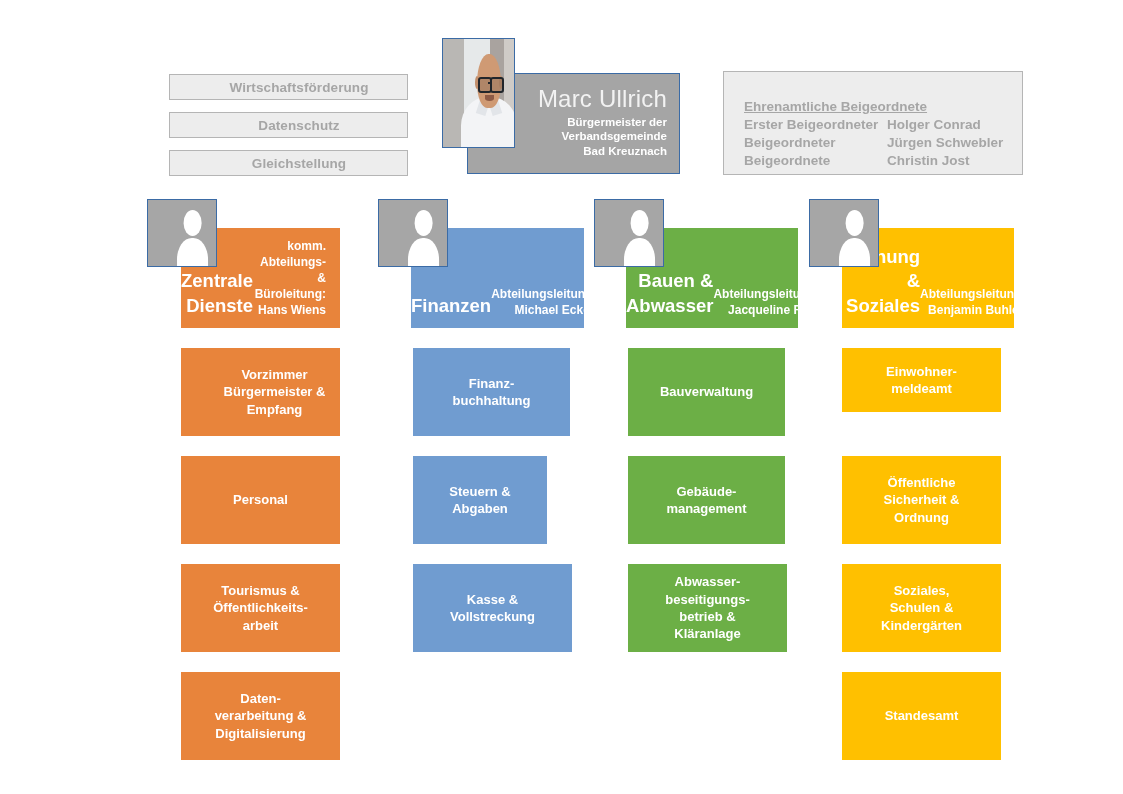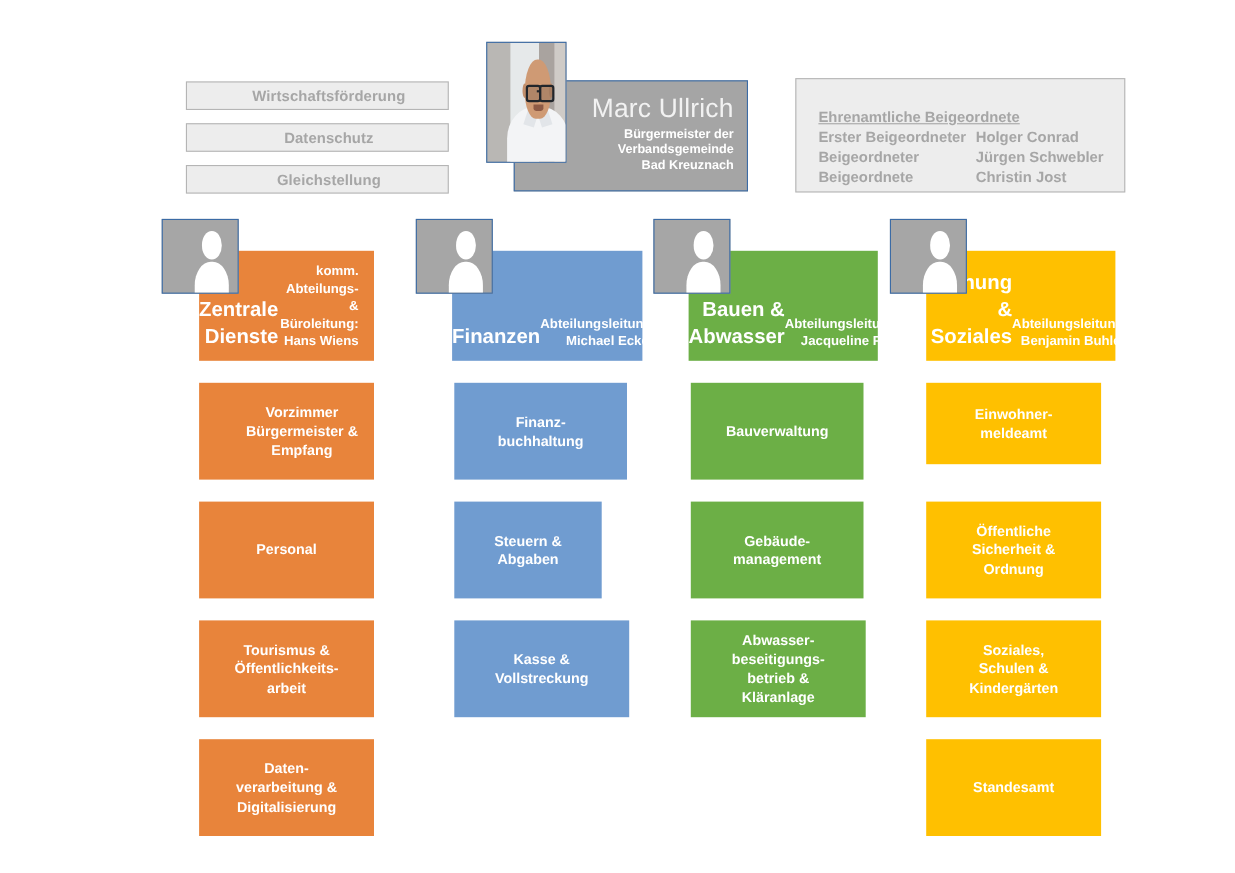--- a/index.html
+++ b/index.html
@@ -354,21 +354,21 @@
       <span>Benjamin Buhles</span>
     </div>
   </div>
   <div class="abs avatar" style="left:809px; top:199px; width:70px; height:68px;">
     <div class="avatar-inner">
       <div class="av-head"></div>
         <div class="av-body"></div>
     </div>
   </div>
 
-  <div class="abs unit" style="left:842px; top:348px; width:159px; height:74px; background:#FFC000;">
+  <div class="abs unit" style="left:842px; top:348px; width:159px; height:64px; background:#FFC000;">
     <div>
       <span>Einwohner-</span>
       <span>meldeamt</span>
     </div>
   </div>
   <div class="abs unit" style="left:842px; top:456px; width:159px; height:88px; background:#FFC000;">
     <div>
       <span>Öffentliche</span>
       <span>Sicherheit &amp;</span>
       <span>Ordnung</span>

